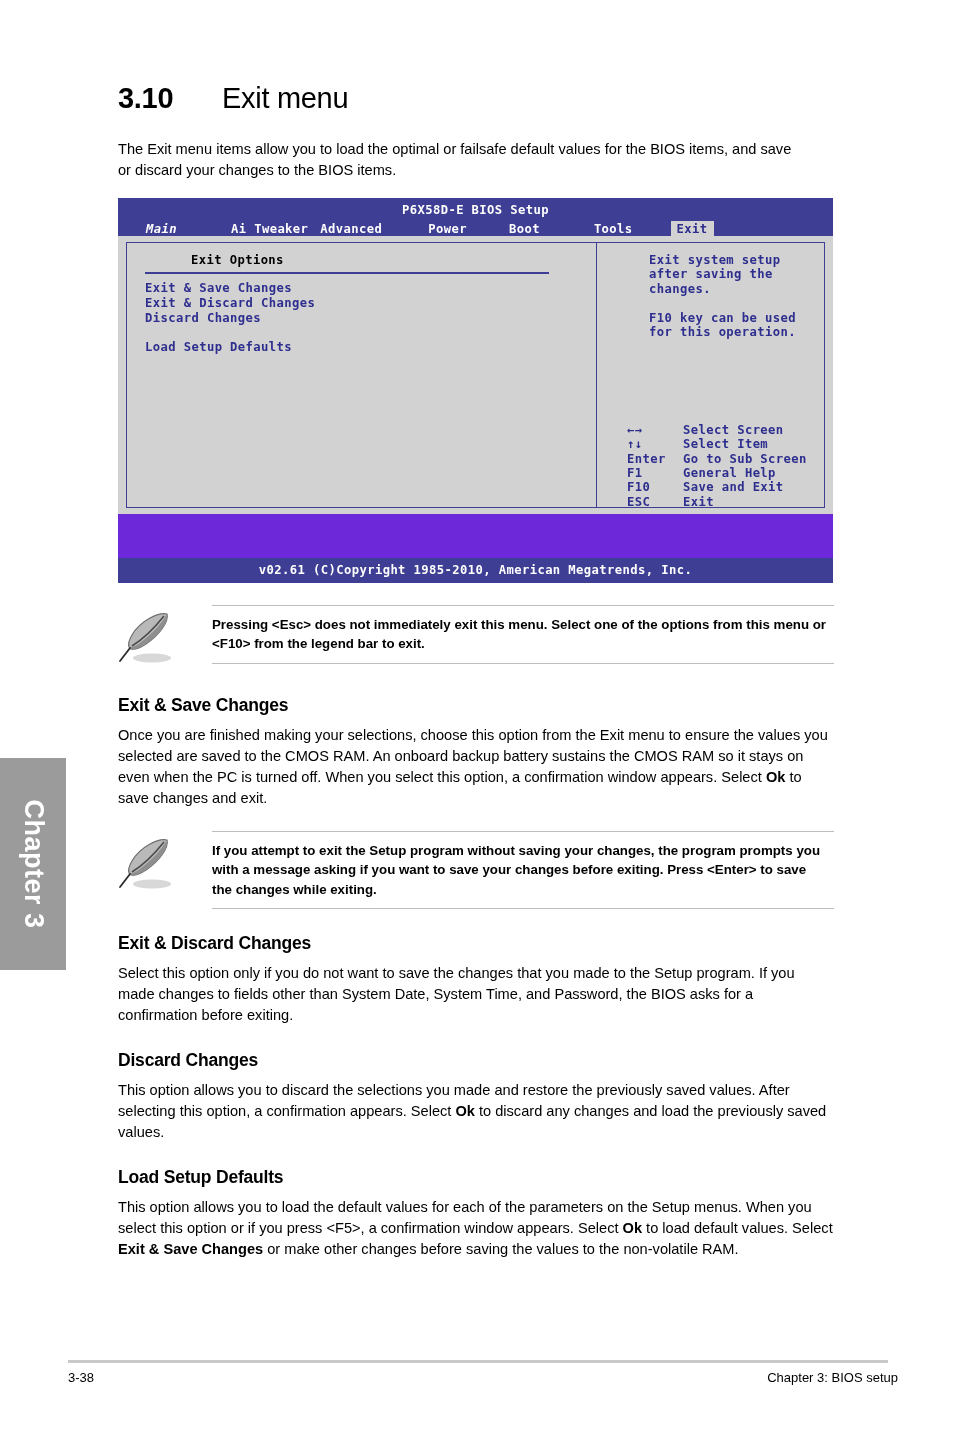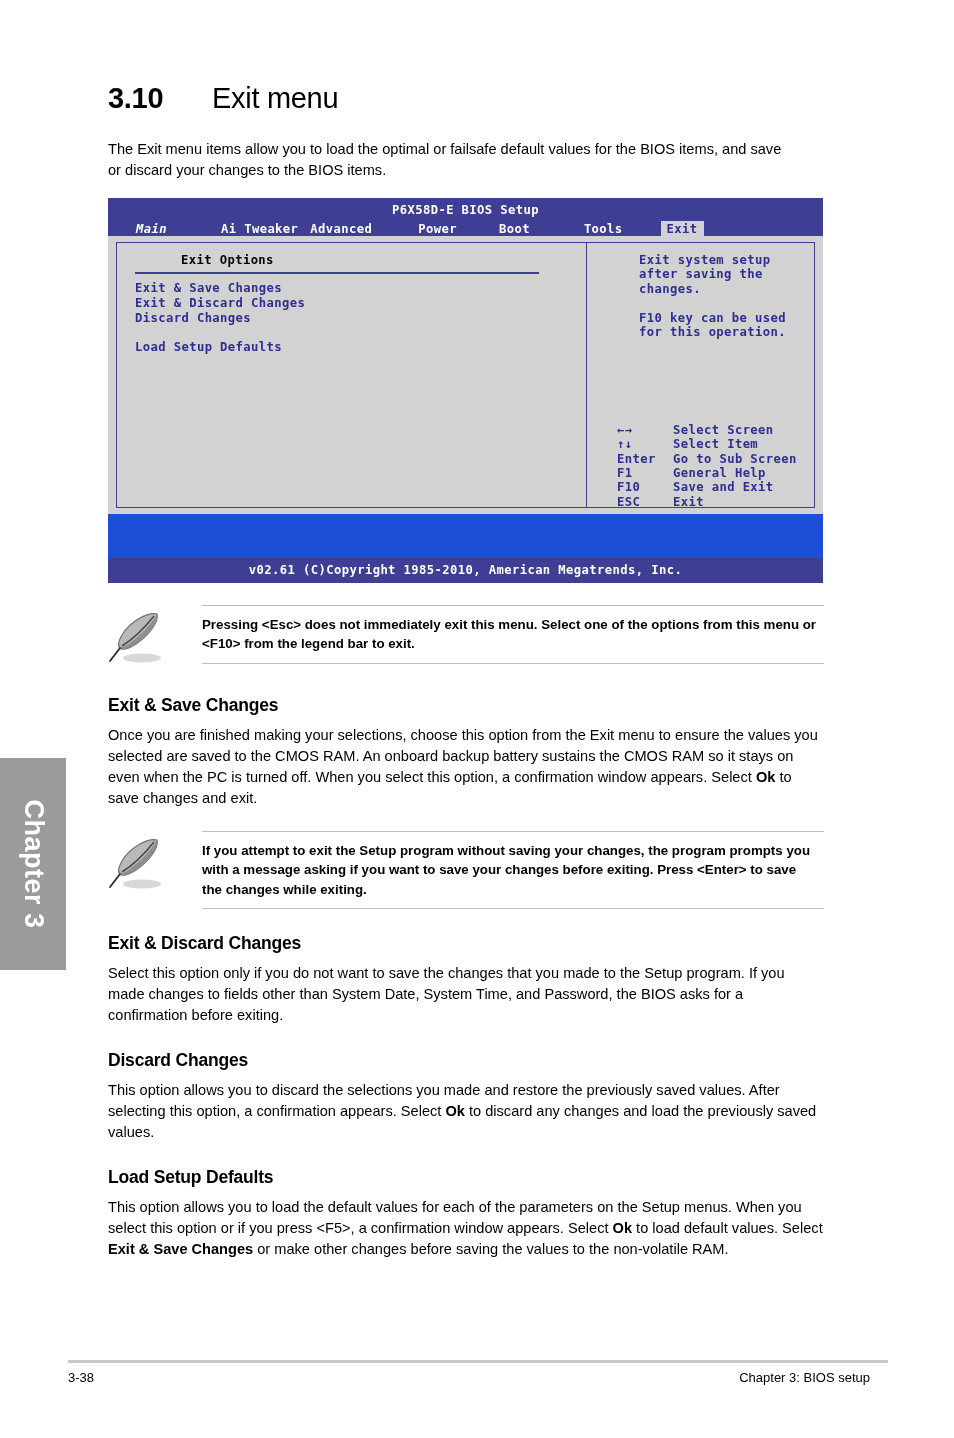--- a/index.html
+++ b/index.html
@@ -33,21 +33,21 @@
     white-space: nowrap;
     color: #ffffff;
     font-size: 27px;
     font-weight: bold;
     letter-spacing: 0.5px;
   }
 
   
   .page {
     position: absolute;
-    left: 108px;
+    left: 118px;
     top: 0;
     width: 716px;
   }
 
   
   .sec-head {
     display: flex;
     align-items: baseline;
     margin: 0;
     padding-top: 82px;
@@ -68,21 +68,21 @@
     margin: 24px 0 0 0;
     font-size: 14.6px;
     line-height: 1.43;
     width: 680px;
   }
 
   
   .bios {
     margin-top: 17px;
     width: 715px;
-    background: #1d4ed8;
+    background: #6d28d9;
     font-family: "DejaVu Sans Mono", "Liberation Mono", monospace;
     font-size: 12.2px;
     font-weight: bold;
     color: #2e2e8f;
     border: 0;
   }
   .bios-top {
     background: #3e3e94;
     padding: 5px 0 0 0;
     position: relative;
@@ -242,21 +242,21 @@
     background: #c9c9c9;
   }
   .foot-left {
     position: absolute;
     left: 68px;
     top: 1370px;
     font-size: 13px;
   }
   .foot-right {
     position: absolute;
-    right: 84px;
+    right: 56px;
     top: 1370px;
     font-size: 13px;
   }
 </style>
 </head>
 <body>
 
 <div class="chapter-tab">
   <span class="chapter-tab-label">Chapter 3</span>
 </div>

